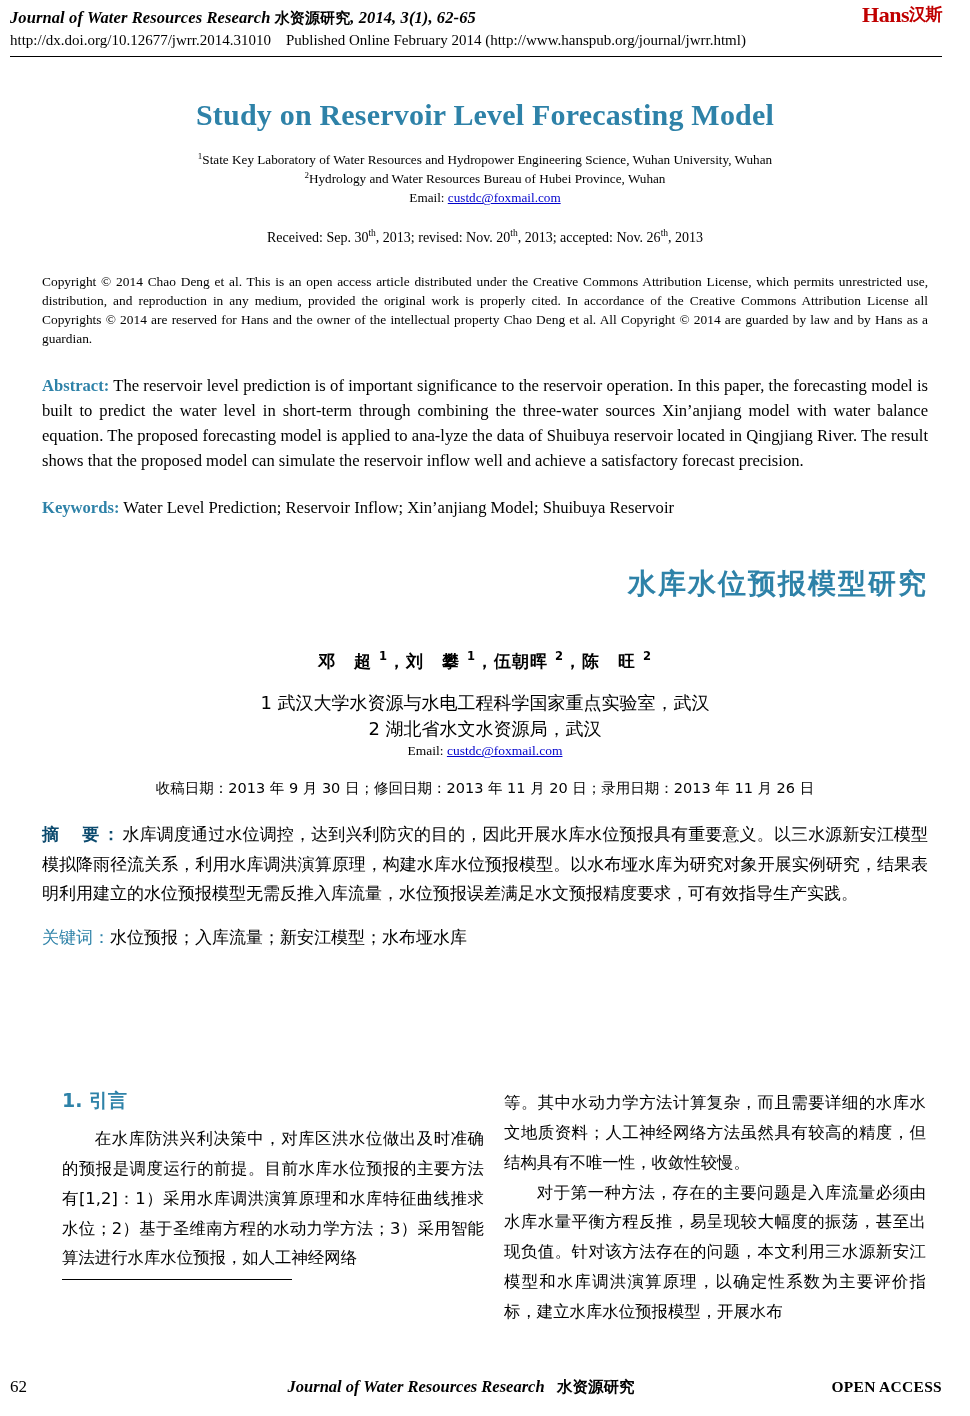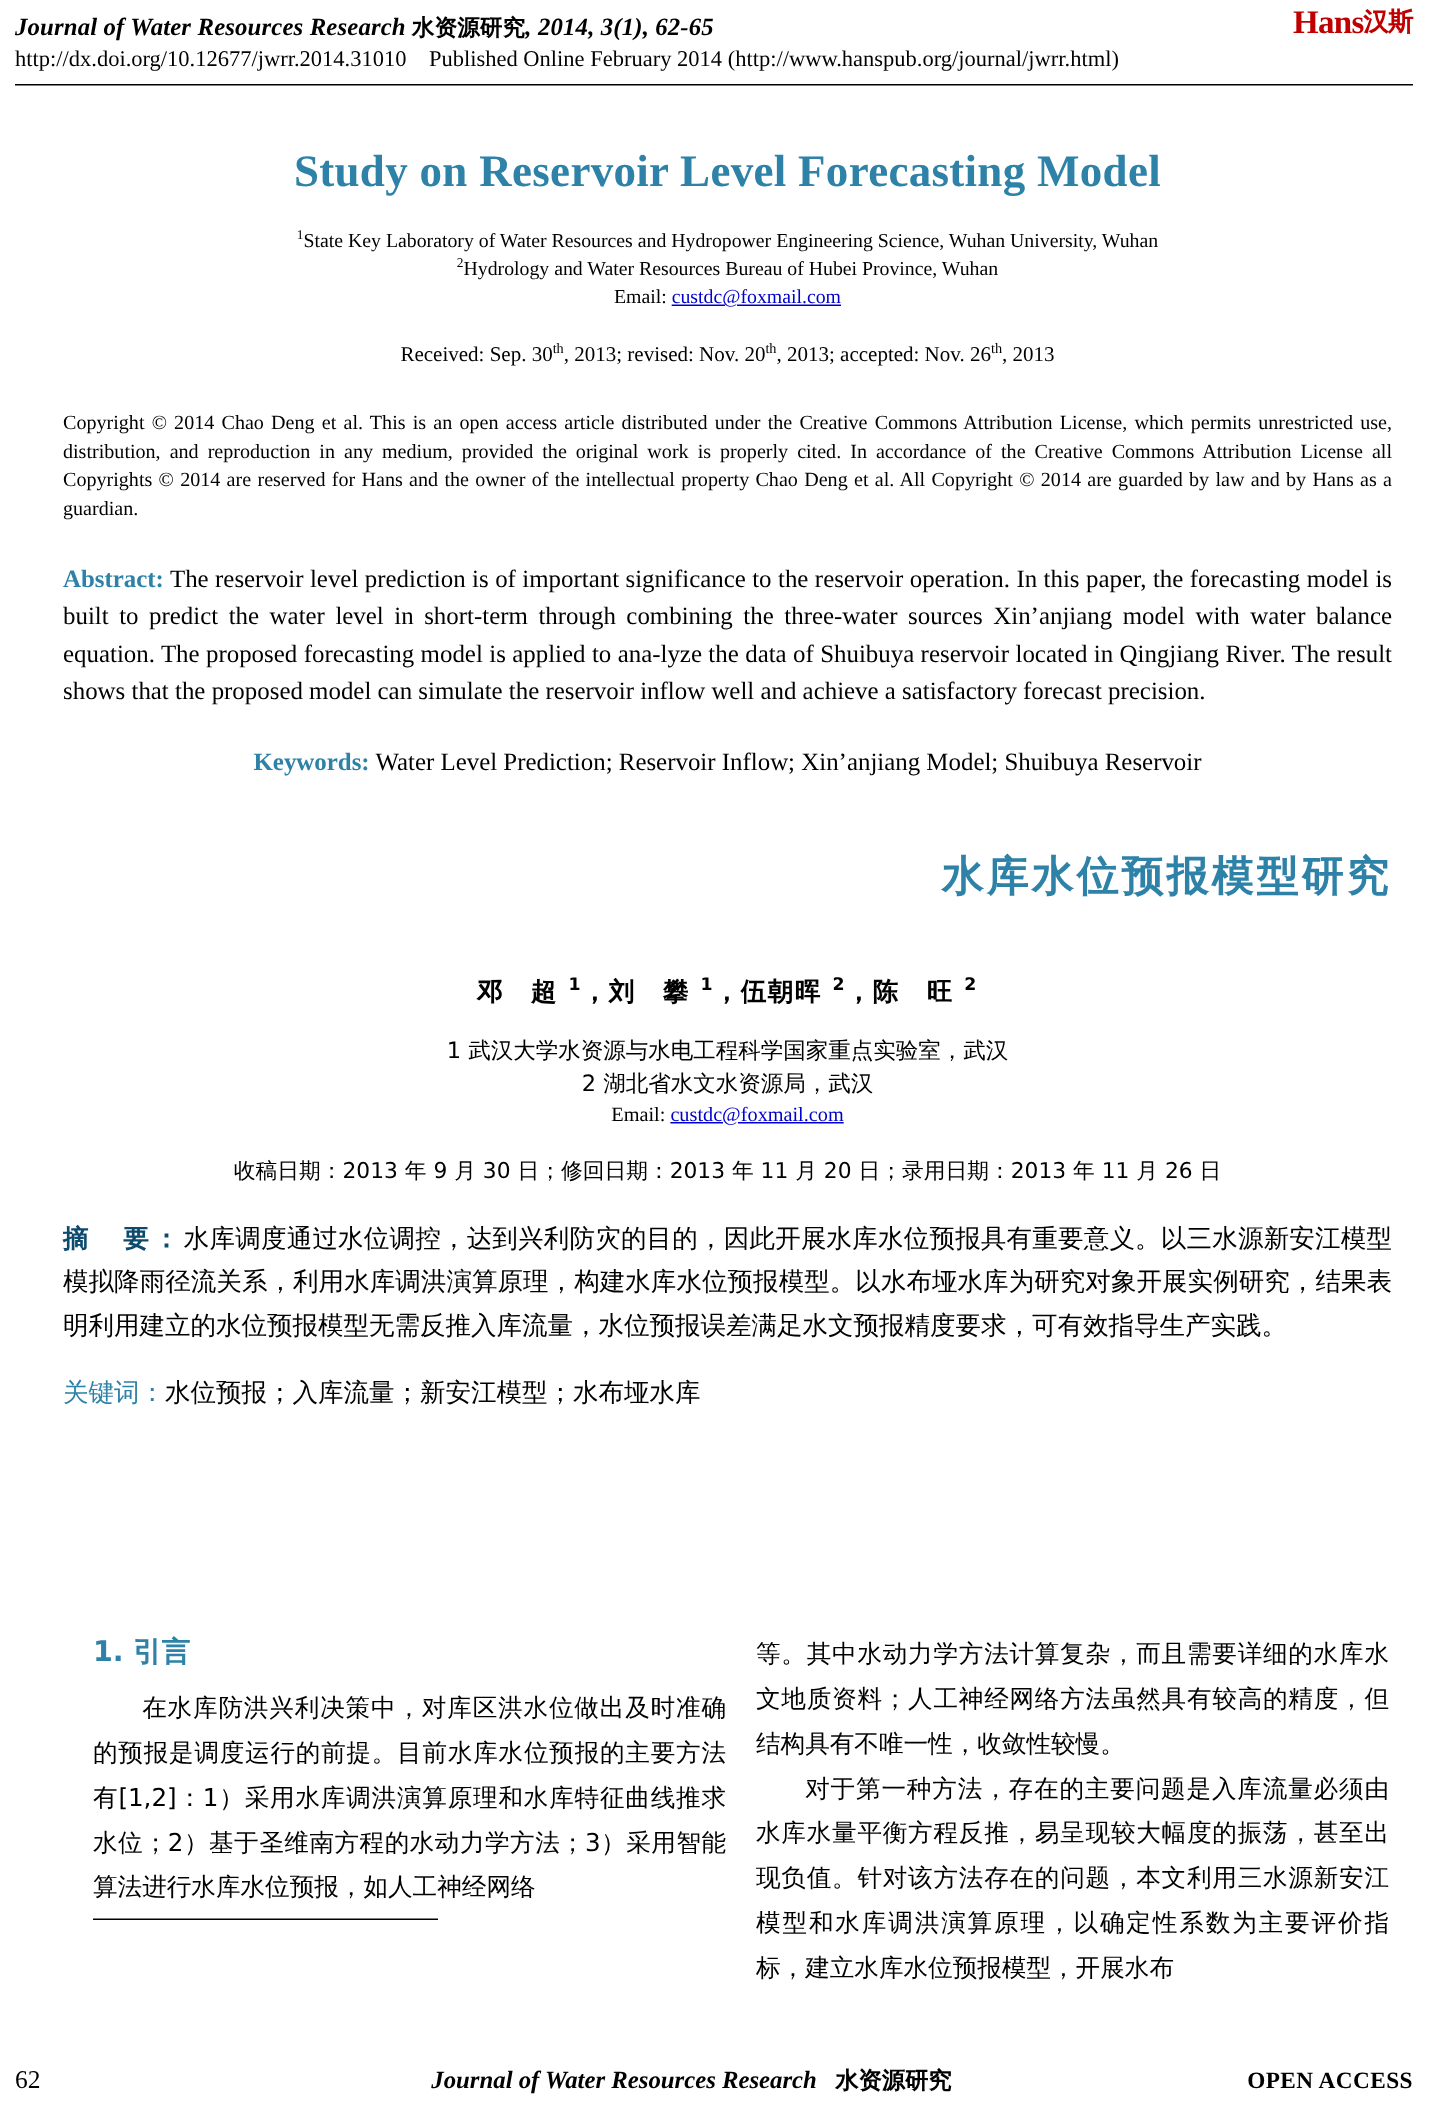--- a/index.html
+++ b/index.html
@@ -129,21 +129,20 @@
     text-align: justify;
   }
   .abs-label {
     color: #2e82a8;
     font-weight: bold;
   }
   .keywords-block {
     margin-top: 22px;
     font-size: 16.6px;
     line-height: 1.5;
-    text-align: center;
   }
 
   
   .title-cn {
     text-align: right;
     color: #2e82a8;
     font-family: "DejaVu Sans", sans-serif;
     font-weight: bold;
     font-size: 28px;
     margin-top: 44px;
@@ -153,21 +152,21 @@
     text-align: center;
     font-family: "DejaVu Sans", sans-serif;
     font-weight: bold;
     font-size: 17px;
     margin-top: 46px;
     letter-spacing: 1px;
   }
   .affil-cn {
     text-align: center;
     font-family: "DejaVu Sans", sans-serif;
-    font-size: 15px;
+    font-size: 18px;
     margin-top: 18px;
     line-height: 1.45;
   }
   .email-cn {
     text-align: center;
     font-size: 13.5px;
     margin-top: 1px;
   }
   .dates-cn {
     text-align: center;

